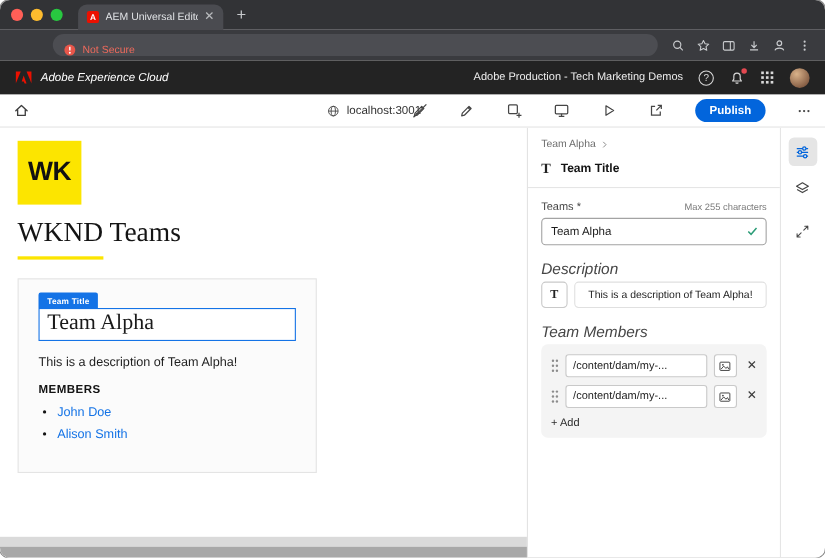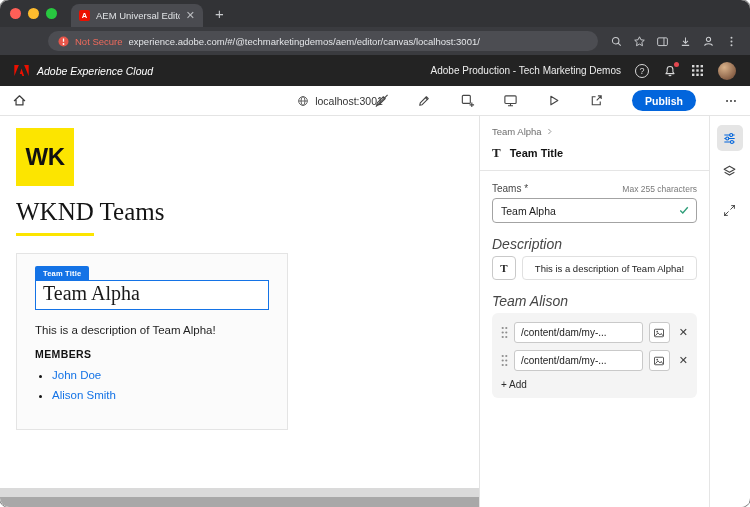--- a/index.html
+++ b/index.html
@@ -21,21 +21,21 @@
   .tab { display:flex; align-items:center; gap:6px; width:132px; height:23px; background:#4a4b50;
          border-radius:8px 8px 0 0; padding:0 8px; align-self:flex-end; }
   .favicon { width:11px; height:11px; background:#EB1000; border-radius:2px; color:#fff; font-size:7.5px;
              font-weight:700; display:flex; align-items:center; justify-content:center; flex:none; }
   .tab-title { color:#e0e2e5; font-size:9.5px; white-space:nowrap; overflow:hidden; flex:1; }
   .tab-close { color:#b9bbbe; font-size:11px; line-height:1; cursor:default; }
   .newtab { color:#c7c9cc; font-size:15px; margin-left:12px; line-height:1; }
   
   .addressbar { height:28px; background:#3a3b3f; display:flex; align-items:center; padding:0 12px; flex:none; }
   .omnibox { margin-left:36px; width:550px; height:20px; background:#4c4d52; border-radius:11px;
-             display:flex; align-items:center; padding:0 10px; gap:6px; overflow:hidden; }
+             display:flex; align-items:flex-end; padding:0 10px; gap:6px; overflow:hidden; }
   .not-secure { color:#ee6a5c; font-size:9.5px; white-space:nowrap; }
   .url { color:#e4e6e9; font-size:9.5px; white-space:nowrap; overflow:hidden; }
   .addr-icons { margin-left:auto; display:flex; gap:10px; align-items:center; color:#c9cbce; }
   
   .adobe-header { height:31px; background:#232323; color:#fff; display:flex; align-items:center; padding:0 14px; flex:none; }
   .brand { font-size:10.5px; margin-left:8px;font-style:italic; }
   .shell-right { margin-left:auto; display:flex; align-items:center; gap:14px; }
   .org { font-size:10px; color:#ededed; }
   .help { width:14px; height:14px; border:1.2px solid #d9d9d9; border-radius:50%; color:#d9d9d9;
           font-size:9px; display:flex; align-items:center; justify-content:center; }
@@ -129,21 +129,20 @@
   </div>
 
   <div class="addressbar">
     <div class="omnibox">
       <svg width="11" height="11" viewBox="0 0 11 11">
         <circle cx="5.5" cy="5.5" r="5" fill="#E8564A"></circle>
         <path d="M5.5 2.6v3.2" stroke="#fff" stroke-width="1.3"></path>
         <circle cx="5.5" cy="8" r=".9" fill="#fff"></circle>
       </svg>
       <span class="not-secure">Not Secure</span>
-      <span class="url">experience.adobe.com/#/@techmarketingdemos/aem/editor/canvas/localhost:3001/</span>
     </div>
     <div class="addr-icons">
       <svg width="13" height="13" viewBox="0 0 16 16" fill="none" stroke="currentColor" stroke-width="1.3">
           <circle cx="7" cy="7" r="4"></circle>
           <path d="M10 10l3.2 3.2"></path>
         </svg>
       <svg width="13" height="13" viewBox="0 0 16 16" fill="none" stroke="currentColor" stroke-width="1.2">
           <path d="M8 2.2l1.8 3.7 4.1.5-3 2.8.8 4L8 11.2 4.3 13.2l.8-4-3-2.8 4.1-.5z" stroke-linejoin="round"></path>
         </svg>
       <svg width="13" height="13" viewBox="0 0 16 16" fill="none" stroke="currentColor" stroke-width="1.2">
@@ -290,21 +289,21 @@
           <input class="ti" type="text" value="Team Alpha" style="">
           <svg class="check" width="12" height="12" viewBox="0 0 16 16" fill="none" stroke="#2D9D78" stroke-width="1.8">
               <path d="M3 8.6 6.4 12 13 4.4"></path>
             </svg>
         </div>
         <div class="sec-label">Description</div>
         <div class="desc-row">
           <button class="t-btn">T</button>
           <div class="desc-field">This is a description of Team Alpha!</div>
         </div>
-        <div class="sec-label">Team Alison</div>
+        <div class="sec-label">Team Members</div>
         <div class="members-box">
           <div class="m-row">
             <svg width="7" height="13" viewBox="0 0 7 13" fill="#8c8c8c">
                 <circle cx="1.7" cy="2" r="1.1"></circle>
                 <circle cx="5.3" cy="2" r="1.1"></circle>
                 <circle cx="1.7" cy="6.5" r="1.1"></circle>
                 <circle cx="5.3" cy="6.5" r="1.1"></circle>
                 <circle cx="1.7" cy="11" r="1.1"></circle>
                 <circle cx="5.3" cy="11" r="1.1"></circle>
               </svg>

